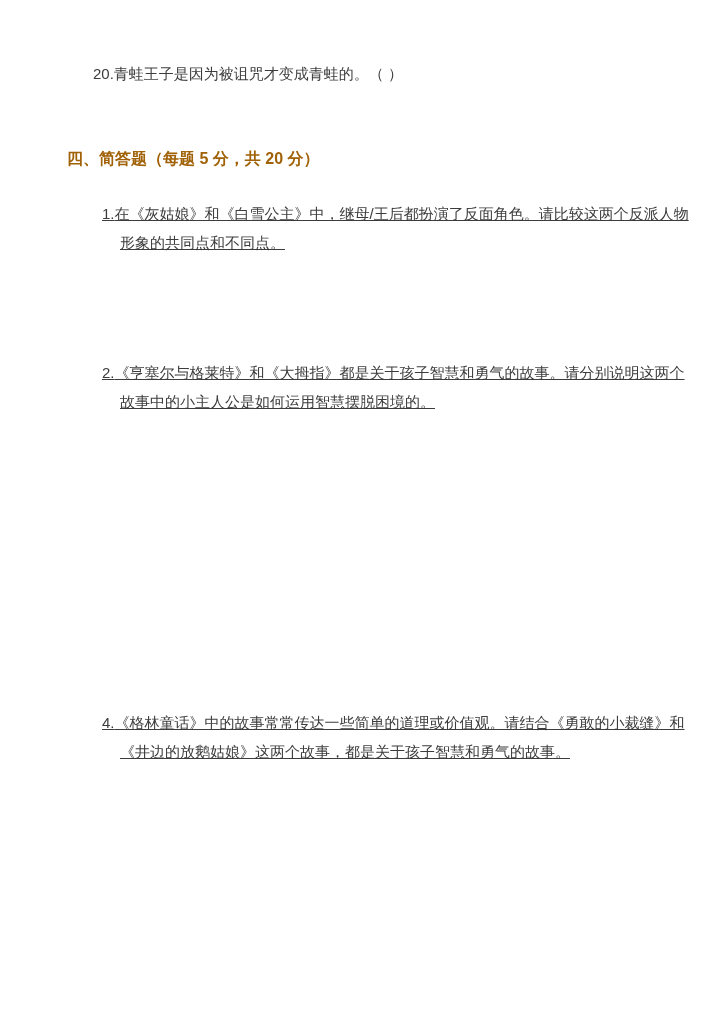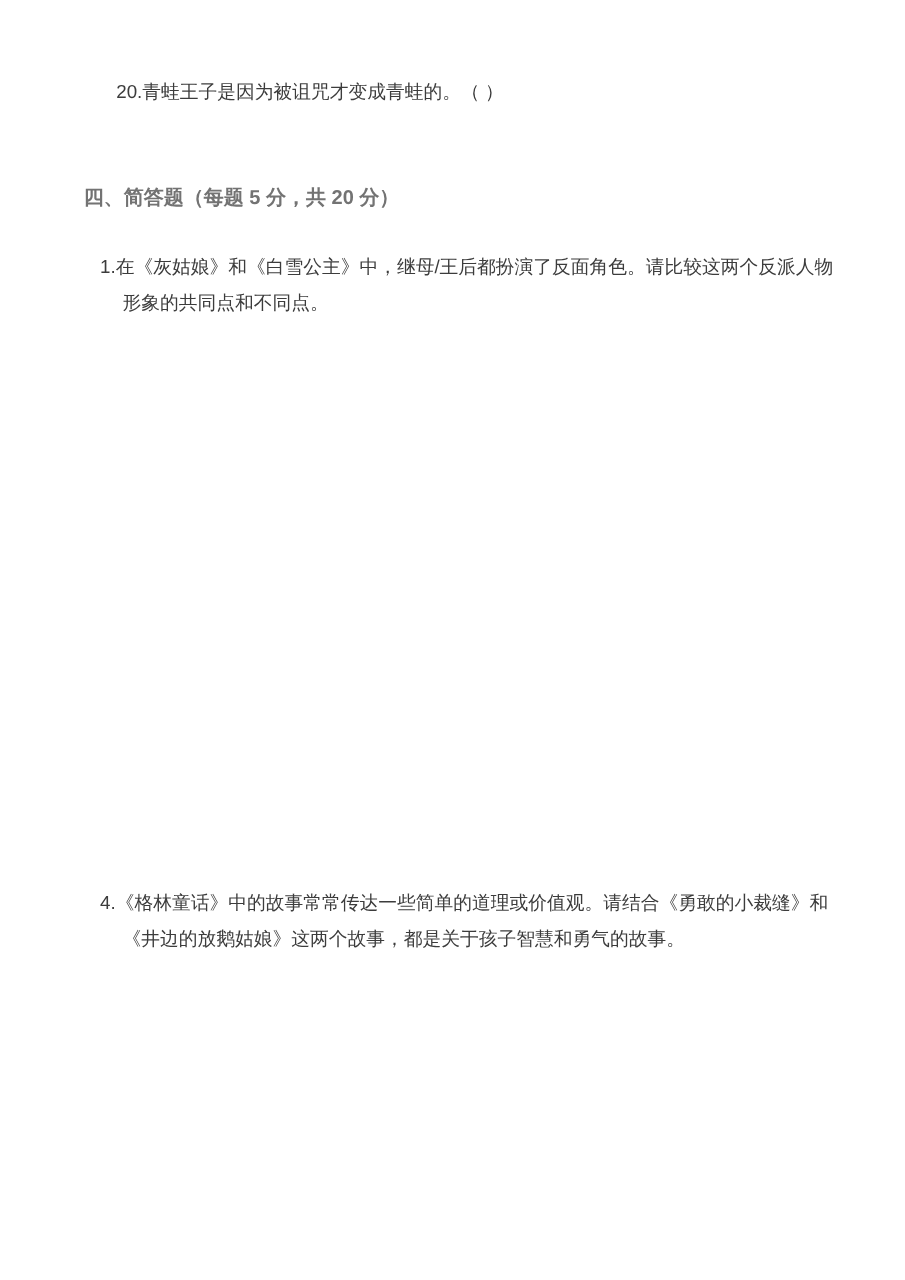--- a/index.html
+++ b/index.html
@@ -26,48 +26,51 @@
     white-space: pre-line;
   }
   .section-header {
     position: absolute;
     left: 67px;
     top: 148px;
     margin: 0;
     font-size: 16px;
     line-height: 22px;
     font-weight: bold;
-    color: #737373;
+    color: #a16207;
     white-space: nowrap;
   }
   .question {
     position: absolute;
-    left: 80px;
+    left: 102px;
     width: 580px;
     padding-left: 18px;
     text-indent: -18px;
     white-space: pre-line;
+    text-decoration: underline;
   }
   .q1 { top: 199px; }
   .q2 { top: 358px; }
   .q3 { top: 523px; }
   .q4 { top: 708px; }
   .qnum { display: inline; }
   .qtext { display: inline; }
 </style>
 </head>
 <body>
 
 <div class="page">
 
   <div class="tf-item"><span class="qnum">20.</span><span class="qtext">青蛙王子是因为被诅咒才变成青蛙的。（ ）</span></div>
 
   <h2 class="section-header">四、简答题（每题 5 分，共 20 分）</h2>
 
   <div class="question q1"><span class="qnum">1.</span><span class="qtext">在《灰姑娘》和《白雪公主》中，继母/王后都扮演了反面角色。请比较这两个反派人物
 形象的共同点和不同点。</span></div>
 
+  <div class="question q2"><span class="qnum">2.</span><span class="qtext">《亨塞尔与格莱特》和《大拇指》都是关于孩子智慧和勇气的故事。请分别说明这两个
+故事中的小主人公是如何运用智慧摆脱困境的。</span></div>
 
 
   <div class="question q4"><span class="qnum">4.</span><span class="qtext">《格林童话》中的故事常常传达一些简单的道理或价值观。请结合《勇敢的小裁缝》和
 《井边的放鹅姑娘》这两个故事，都是关于孩子智慧和勇气的故事。</span></div>
 
 </div>
 
 </body></html>

